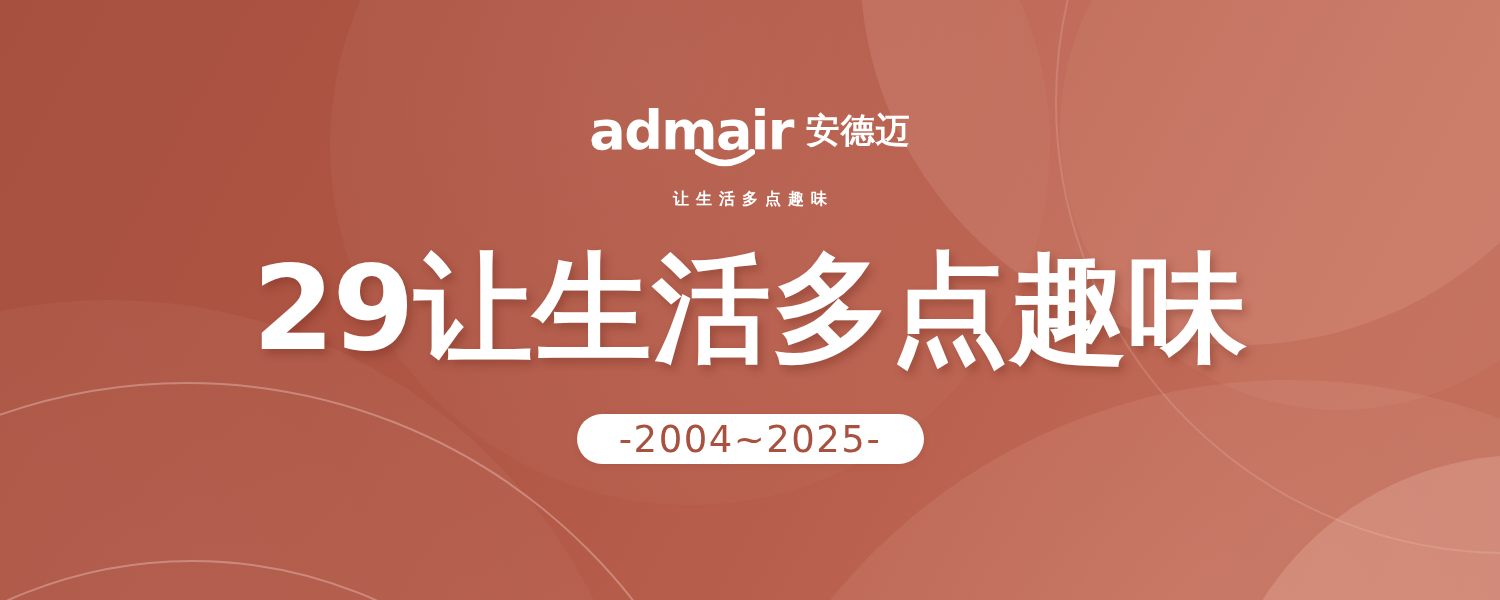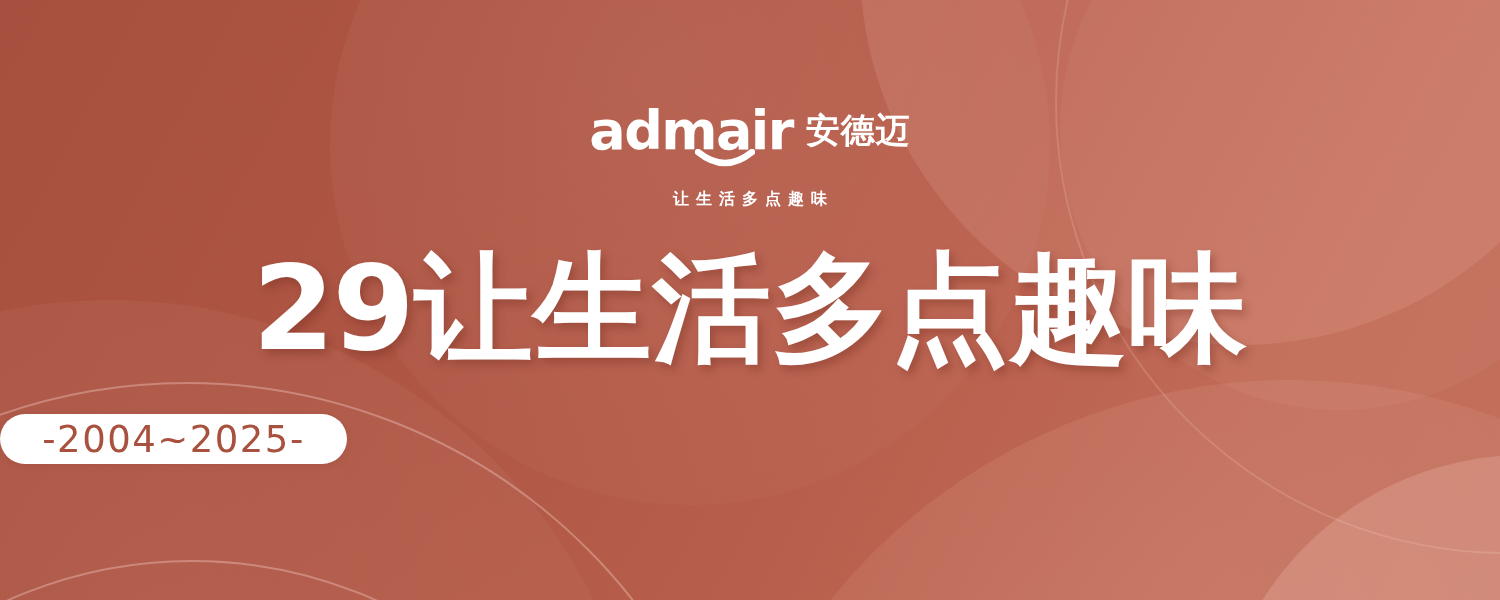--- a/index.html
+++ b/index.html
@@ -188,20 +188,21 @@
     margin-right: 2px;
   }
 
   
   .pill-row {
     position: absolute;
     top: 414px;
     left: 0;
     width: 100%;
     display: flex;
+    justify-content: center;
   }
   .pill {
     background: #ffffff;
     color: #a9513f;
     border-radius: 999px;
     height: 50px;
     min-width: 347px;
     display: flex;
     align-items: center;
     justify-content: center;

